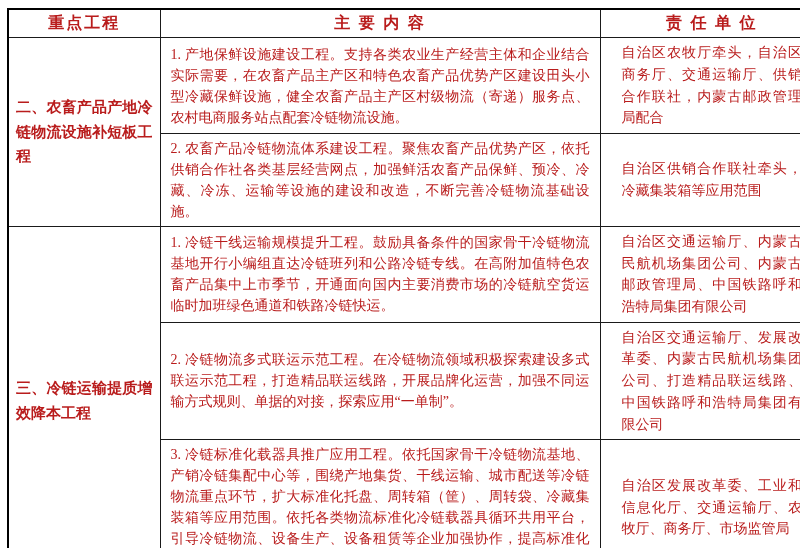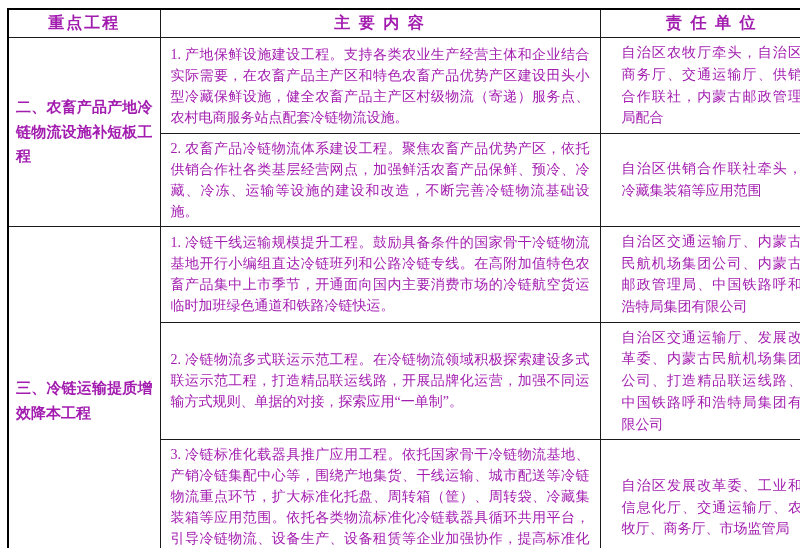--- a/index.html
+++ b/index.html
@@ -19,21 +19,21 @@
   }
   table.kp-table {
     border-collapse: collapse;
     table-layout: fixed;
     width: 786px;
     border: 2px solid #000000;
     background: #ffffff;
   }
   th, td {
     border: 1px solid #1a1a1a;
-    color: #a21caf;
+    color: #b91c1c;
     box-sizing: border-box;
     overflow: hidden;
   }
   th {
     font-family: "Liberation Sans", "DejaVu Sans", sans-serif;
     font-weight: bold;
     font-size: 16px;
     letter-spacing: 2px;
     text-align: center;
     vertical-align: middle;

